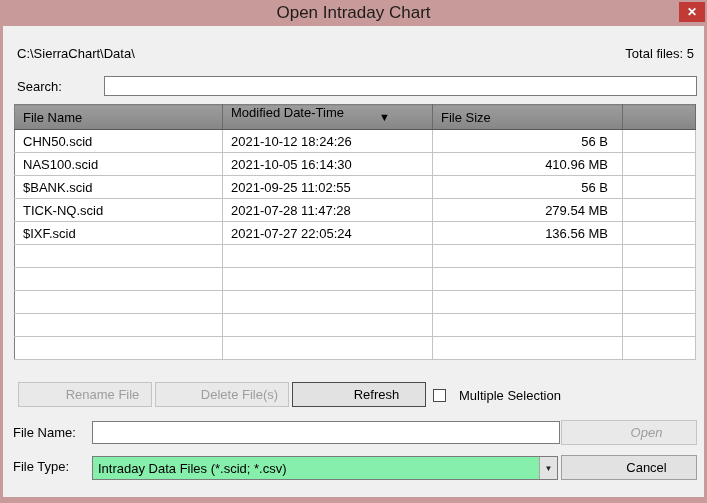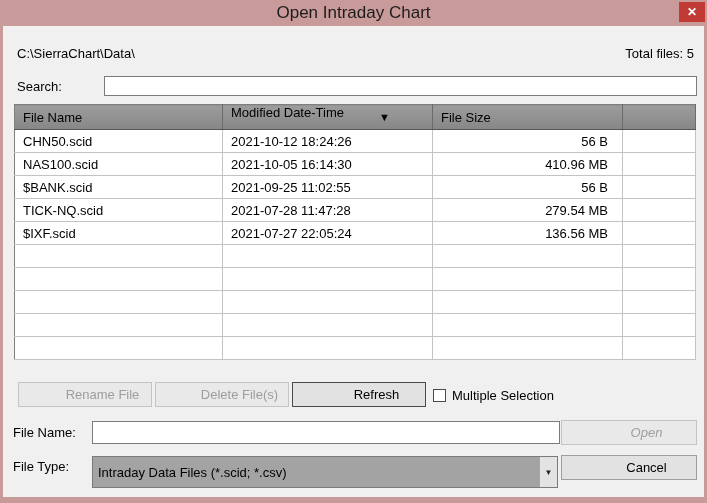--- a/index.html
+++ b/index.html
@@ -67,36 +67,36 @@
     height:25px; background:#e2e2e2; border:1px solid #9e9e9e;
     font:inherit; font-size:13px; color:#000; cursor:default;padding-left:35px;
   }
   .btn.disabled { color:#9d9d9d; border-color:#c4c4c4; background:#e9e9e9; }
   .actions { position:absolute; top:356px; left:0; right:0; height:26px; }
   .btn-rename  { position:absolute; left:15px;  top:0; width:134px; }
   .btn-delete  { position:absolute; left:152px; top:0; width:134px; }
   .btn-refresh { position:absolute; left:289px; top:0; width:134px; border-color:#4a4a4a; }
   .chk {
     position:absolute; left:430px; top:6px;
-    display:flex; align-items:center; gap:6px; cursor:default;
+    display:flex; align-items:center; gap:13px; cursor:default;
   }
   .chk .box { width:13px; height:13px; background:#fff; border:1px solid #4a4a4a; flex:none; }
   
   .row-file-name { position:absolute; top:394px; left:0; right:0; height:26px; }
   .row-file-name label { position:absolute; left:10px; top:5px; }
   .row-file-name input {
     position:absolute; left:89px; top:1px; width:468px; height:23px;
     border:1px solid #7b7b7b; background:#fff; font:inherit; padding:0 4px; outline:none;
   }
   .btn-open   { position:absolute; left:558px; top:0; width:136px;font-style:italic; }
   .row-file-type { position:absolute; top:429px; left:0; right:16px; height:26px; }
   .row-file-type label { position:absolute; left:10px; top:4px; }
   .combo {
-    position:absolute; left:89px; top:1px; width:466px; height:32px;
-    border:1px solid #7b7b7b; background:#a3a3a3;
+    position:absolute; left:89px; top:1px; width:466px; height:24px;
+    border:1px solid #7b7b7b; background:#86efac;
     display:flex; align-items:center; padding-left:5px; cursor:default;
     white-space:nowrap; overflow:hidden;
   }
   .combo .combo-arrow {
     margin-left:auto; width:18px; height:100%; flex:none;
     display:flex; align-items:center; justify-content:center;
     background:#e3e3e3; border-left:1px solid #a6a6a6;
     font-size:8px; color:#222;
   }
   .btn-cancel { position:absolute; left:558px; top:0; width:136px; }

